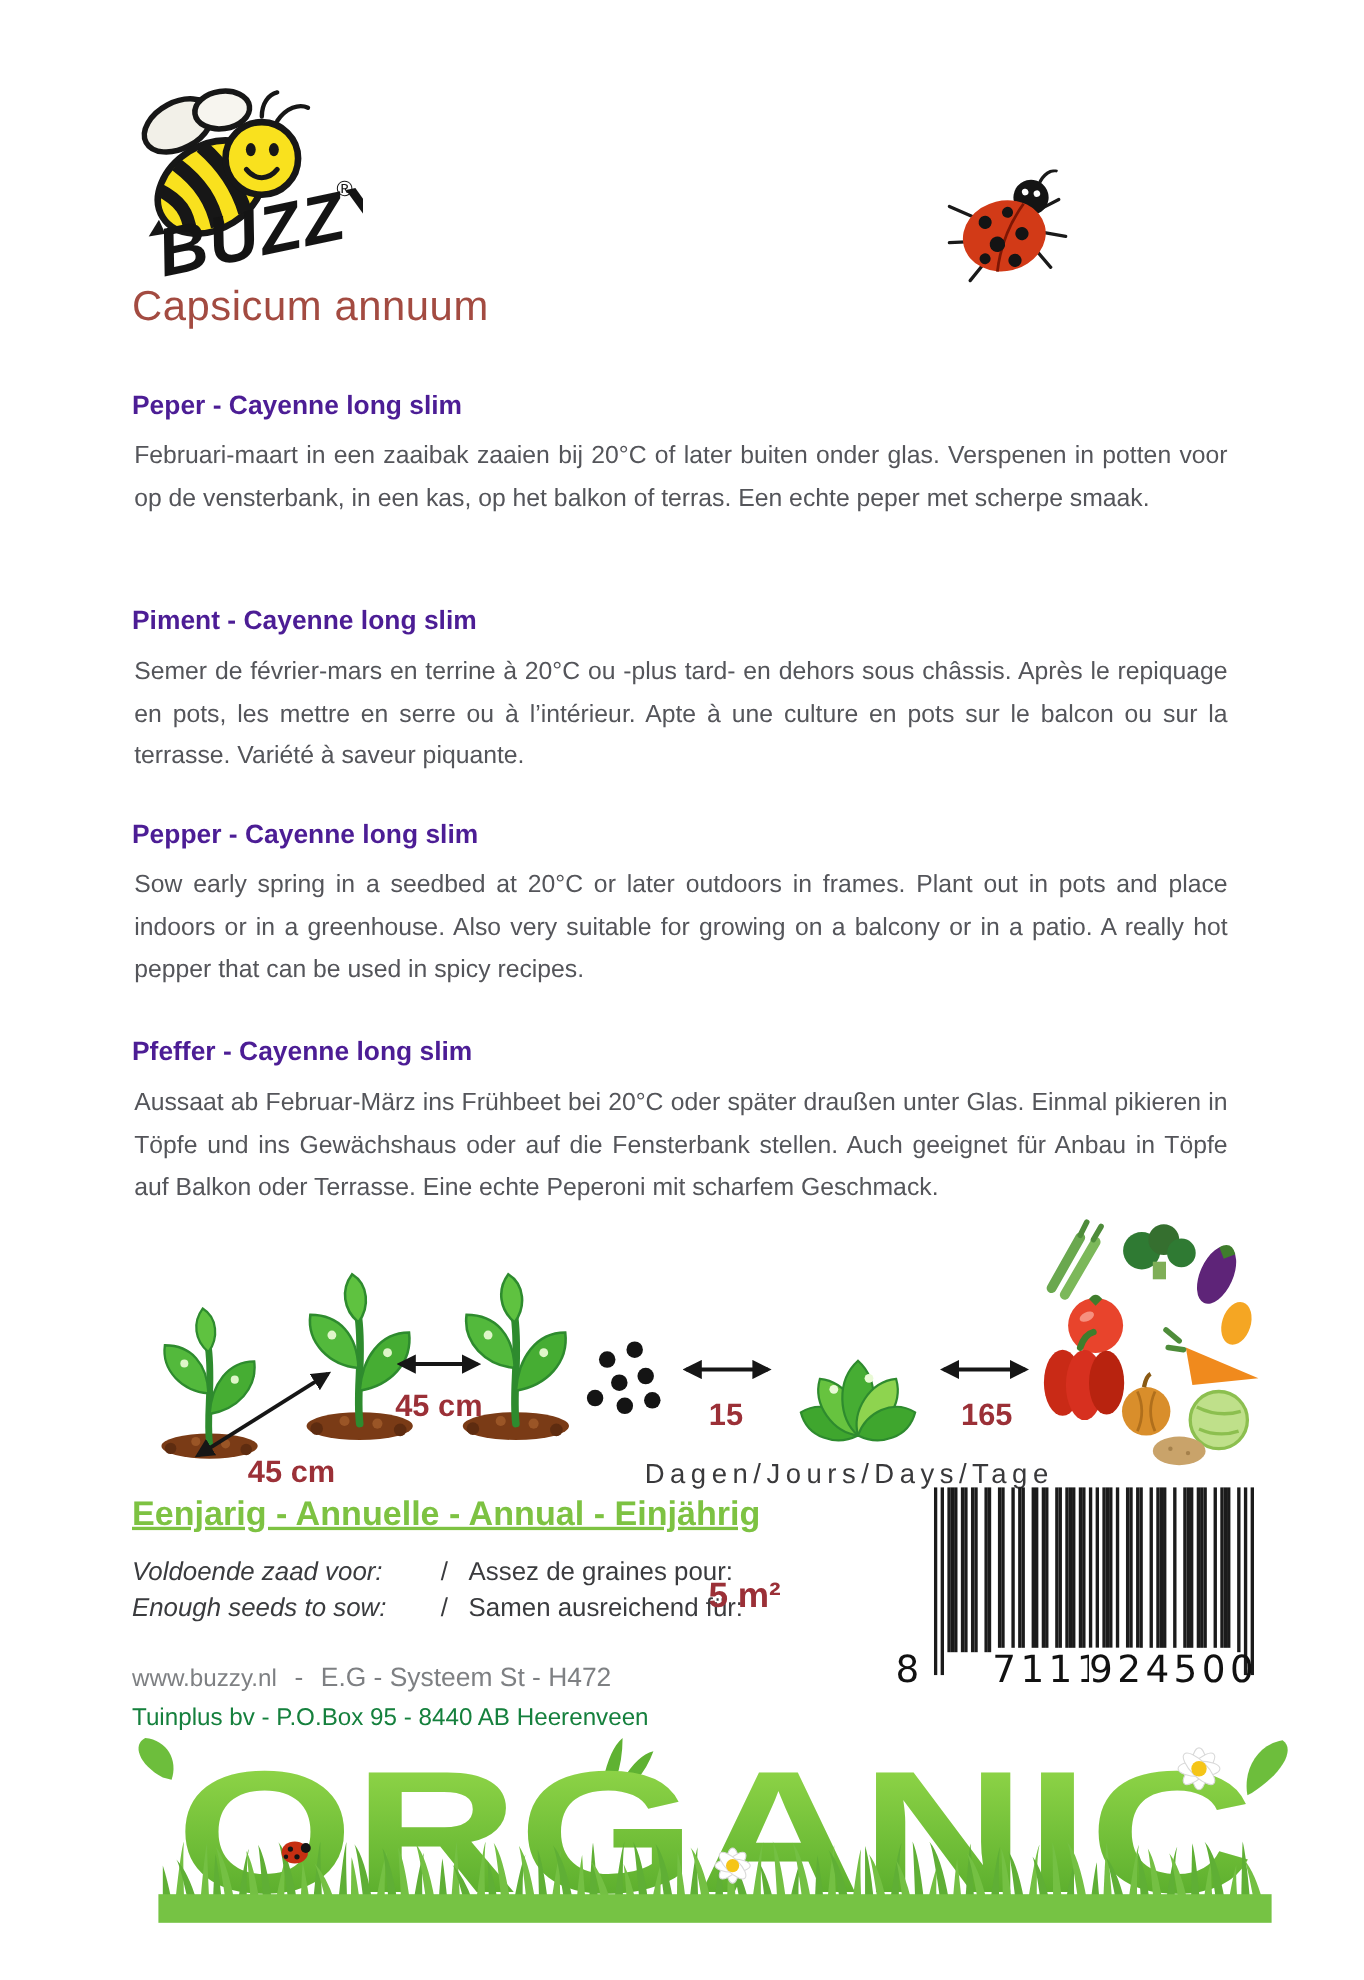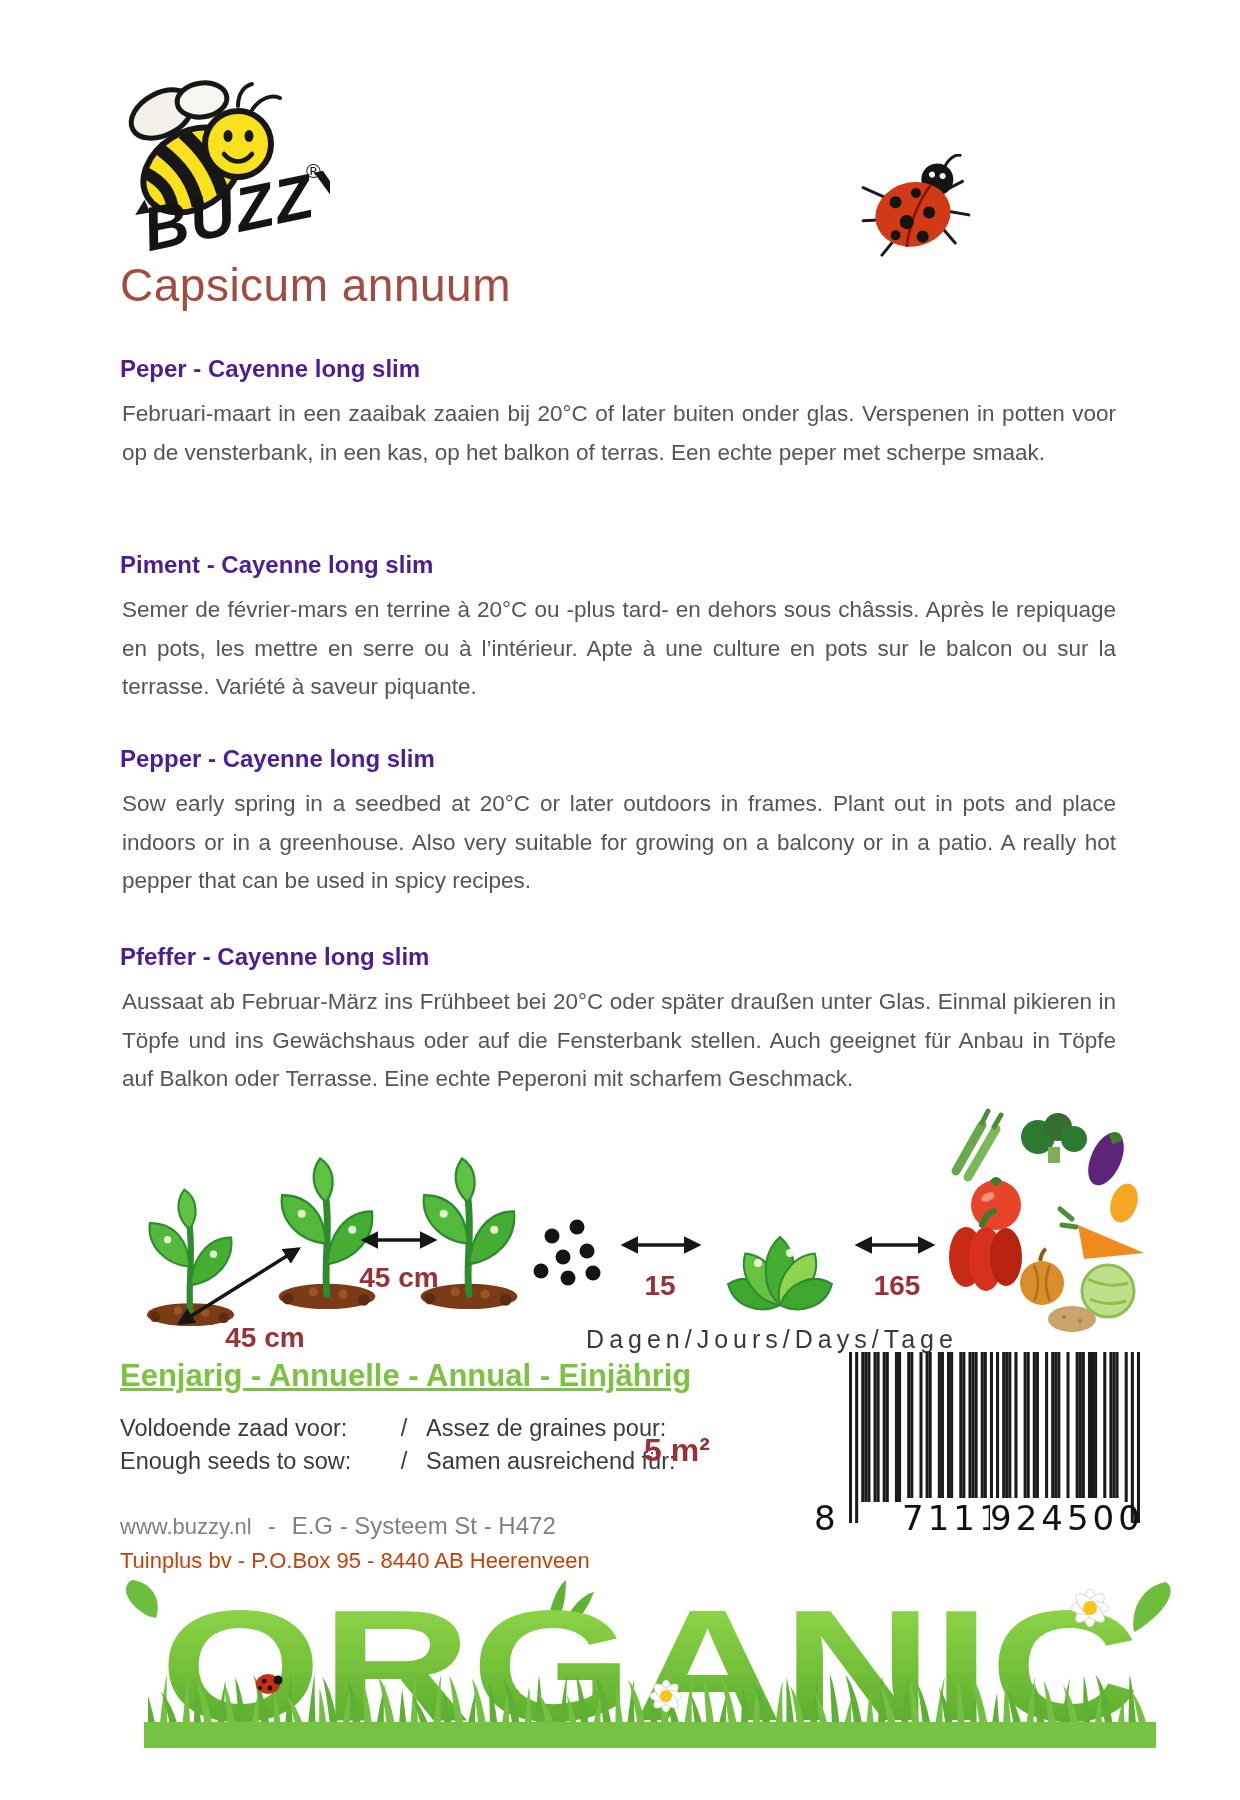--- a/index.html
+++ b/index.html
@@ -3,48 +3,48 @@
 <meta charset="utf-8">
 <style>
   html,body{margin:0;padding:0;background:#fff;}
   #page{position:relative;width:1240px;height:1800px;background:#ffffff;
         font-family:"Liberation Sans",sans-serif;overflow:hidden;}
 
   
   .bee{position:absolute;left:110px;top:74px;width:220px;height:178px;}
   .ladybug{position:absolute;left:854px;top:154px;width:122px;height:112px;}
 
-  .species{position:absolute;left:120px;top:258px;margin:0;font-size:46px;font-weight:400;
+  .species{position:absolute;left:120px;top:258px;margin:0;font-size:38px;font-weight:400;
            color:#A34B41;letter-spacing:.5px;}
 
   
   .lang-sec{position:absolute;left:120px;width:998px;}
   .lang-sec h2{margin:0 0 9px 0;font-size:24px;line-height:34px;color:#4c1d95;font-weight:700;}
   .lang-sec p{margin:2px;font-size:22.5px;line-height:38.5px;color:#54555A;text-align:justify;}
   .sec1{top:352px}.sec2{top:548px}.sec3{top:742px}.sec4{top:940px}
 
   
   .pictorow{position:absolute;left:100px;top:1105px;width:1060px;height:255px;}
   .plabel{font-family:"Liberation Sans",sans-serif;font-size:28px;font-weight:700;fill:#9B3037;}
   .pcaption{font-family:"Liberation Sans",sans-serif;font-size:25px;fill:#39393B;letter-spacing:5px;}
   .parrow{stroke:#161616;stroke-width:3.5;}
 
   .lifecycle{position:absolute;left:120px;top:1358px;margin:0;font-size:31px;color:#7DC242;font-weight:700;text-decoration:underline;}
 
   .seedinfo{position:absolute;left:120px;top:1412px;color:#3A3B3E;font-size:23.5px;line-height:33px;}
   .seedinfo .row{display:flex;}
-  .seedinfo .lbl1{display:inline-block;width:262px;}
+  .seedinfo .lbl1{display:inline-block;width:262px;font-style:italic;}
   .seedinfo .sep{display:inline-block;width:44px;text-align:center;}
   .area{position:absolute;left:644px;top:1432px;font-size:32px;font-weight:700;color:#9B3037;}
 
   .footer1{position:absolute;left:120px;top:1512px;color:#7E8083;}
   .footer1 .site{font-size:22px;font-weight:400;}
   .footer1 .fsep{font-size:24px;margin:0 16px;}
   .footer1 .code{font-size:24px;}
-  .footer2{position:absolute;left:120px;top:1548px;color:#c2410c;font-size:22px;}
+  .footer2{position:absolute;left:120px;top:1548px;color:#15803d;font-size:22px;}
 
   
   .barcode{position:absolute;left:810px;top:1352px;width:340px;height:195px;}
   #barcode-bars{position:absolute;left:39px;top:0;width:291px;height:171px;}
   .bc-digit{position:absolute;top:146px;font-size:34px;color:#111;
             font-family:"DejaVu Sans",sans-serif;background:#fff;}
   .d8{left:4px;}
   .dL{left:52px;width:134px;text-align:center;letter-spacing:4px;margin-left:40px;}
   .dR{left:180px;width:134px;text-align:center;letter-spacing:4px;}
 

